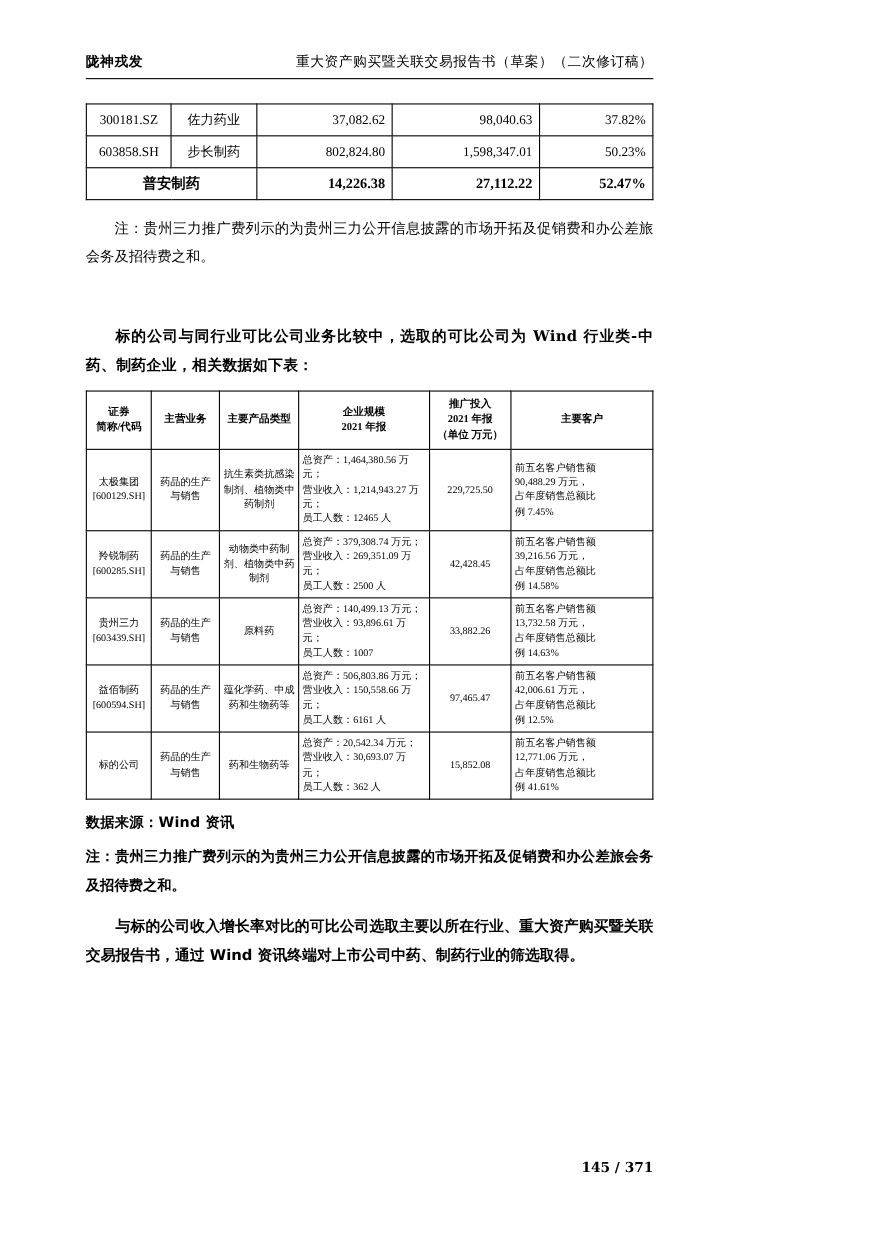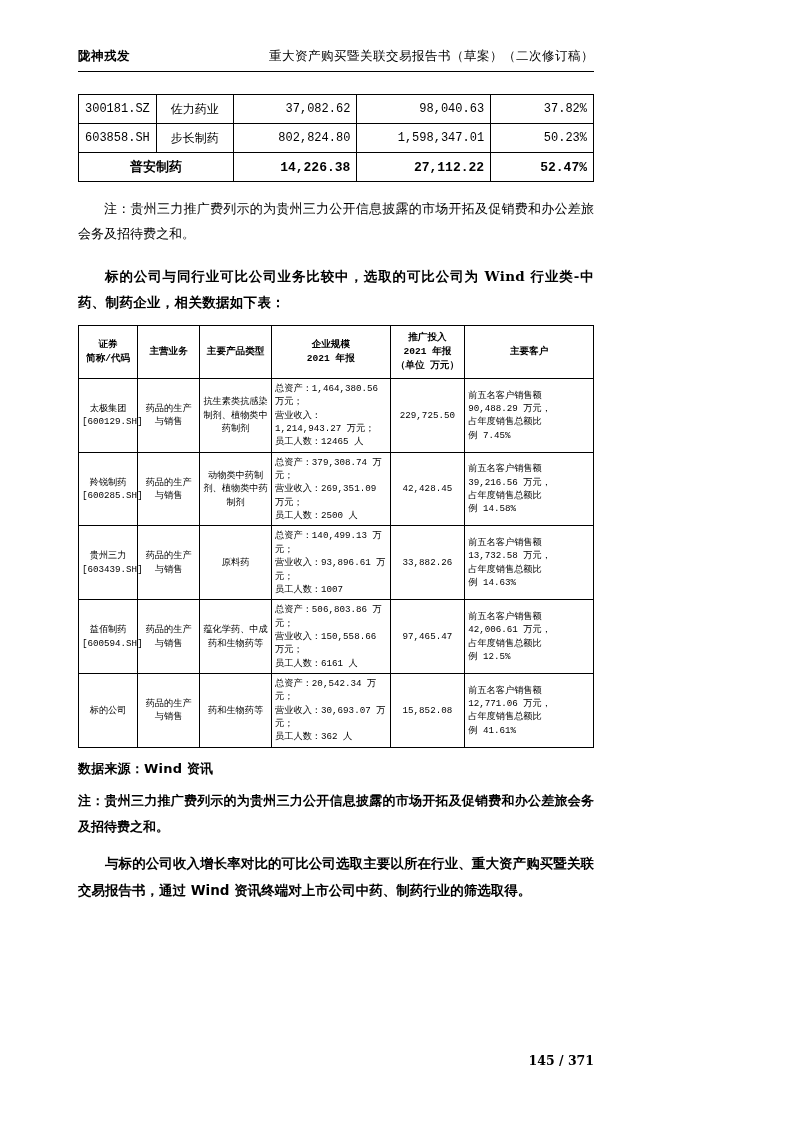--- a/index.html
+++ b/index.html
@@ -34,21 +34,21 @@
     margin-bottom: 22px;
     letter-spacing: 0.5px;
   }
   .page-header .left { font-weight: bold; }
   .page-header .right { font-weight: normal; }
 
   
   table {
     border-collapse: collapse;
     width: 100%;
-    font-family: Liberation Mono, monospace;
+    font-family: Liberation Serif, serif;
     border-radius: 11px;
   }
   
   .tbl-top {
     font-size: 12px;
     margin-bottom: 14px;
   }
   .tbl-top td {
     border: 0.8px solid #000;
     padding: 4px 6px;
@@ -78,20 +78,21 @@
   }
   p.indent { text-indent: 2em; }
   p.note {
     font-size: 13px;
     line-height: 1.95;
     text-indent: 2em;
   }
   p.bold-para {
     font-weight: bold;
     letter-spacing: 0.3px;
+    margin-top: 30px;
   }
   .gap-s { height: 10px; }
 
   
   .tbl-main {
     font-size: 9.2px;
     margin-top: 10px;
     table-layout: fixed;
   }
   .tbl-main th, .tbl-main td {

